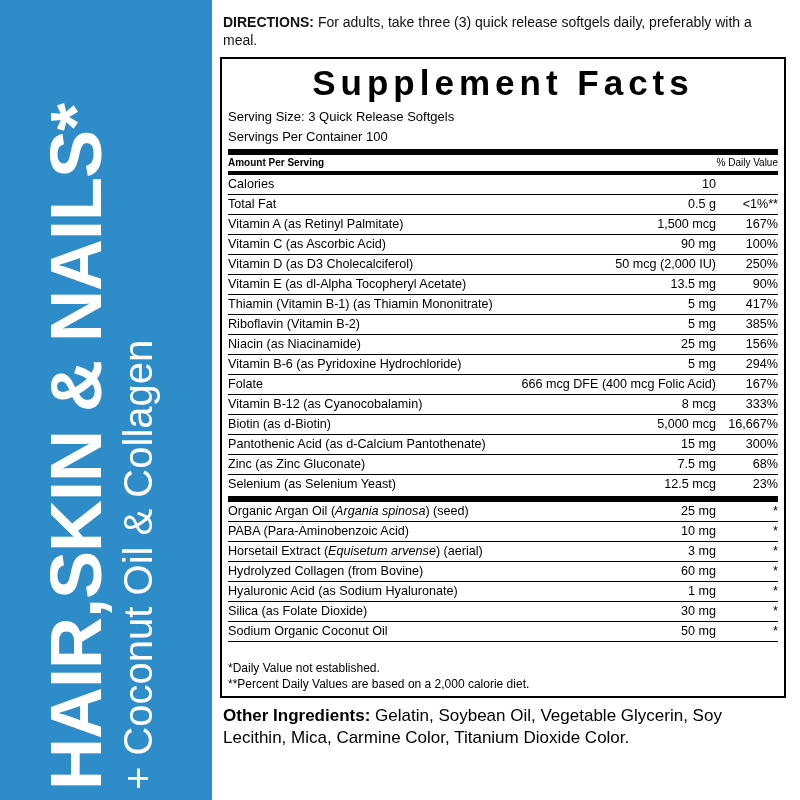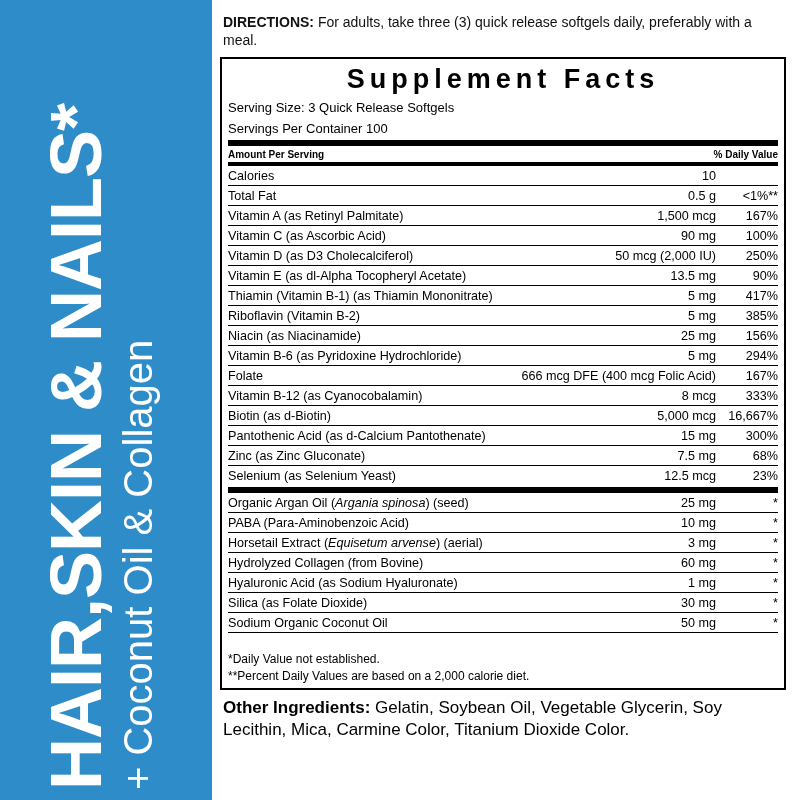--- a/index.html
+++ b/index.html
@@ -83,21 +83,21 @@
     font-weight: bold;
   }
   .facts-box {
     border: 2px solid #000;
     box-sizing: border-box;
     padding: 4px 6px 4px 6px;
     background: #fff;
   }
   .sf-title {
     text-align: center;
-    font-size: 27px;
+    font-size: 35px;
     font-weight: bold;
     letter-spacing: 5px;
     margin: 2px 0 6px 0;
     line-height: 1.05;
   }
   .serving {
     font-size: 13px;
     line-height: 1.35;
     margin-bottom: 3px;
   }
@@ -136,21 +136,21 @@
     white-space: nowrap;
     width: 62px;
   }
   .hdr td {
     font-weight: bold;
     font-size: 10px;
     border-bottom: none;
     padding-bottom: 2px;
   }
   .hdr .dv {
-    font-weight: bold;
+    font-weight: normal;
   }
   .italic {
     font-style: italic;
   }
   .footnotes {
     font-size: 12px;
     line-height: 1.35;
     margin-top: 18px;
   }
   .other {

